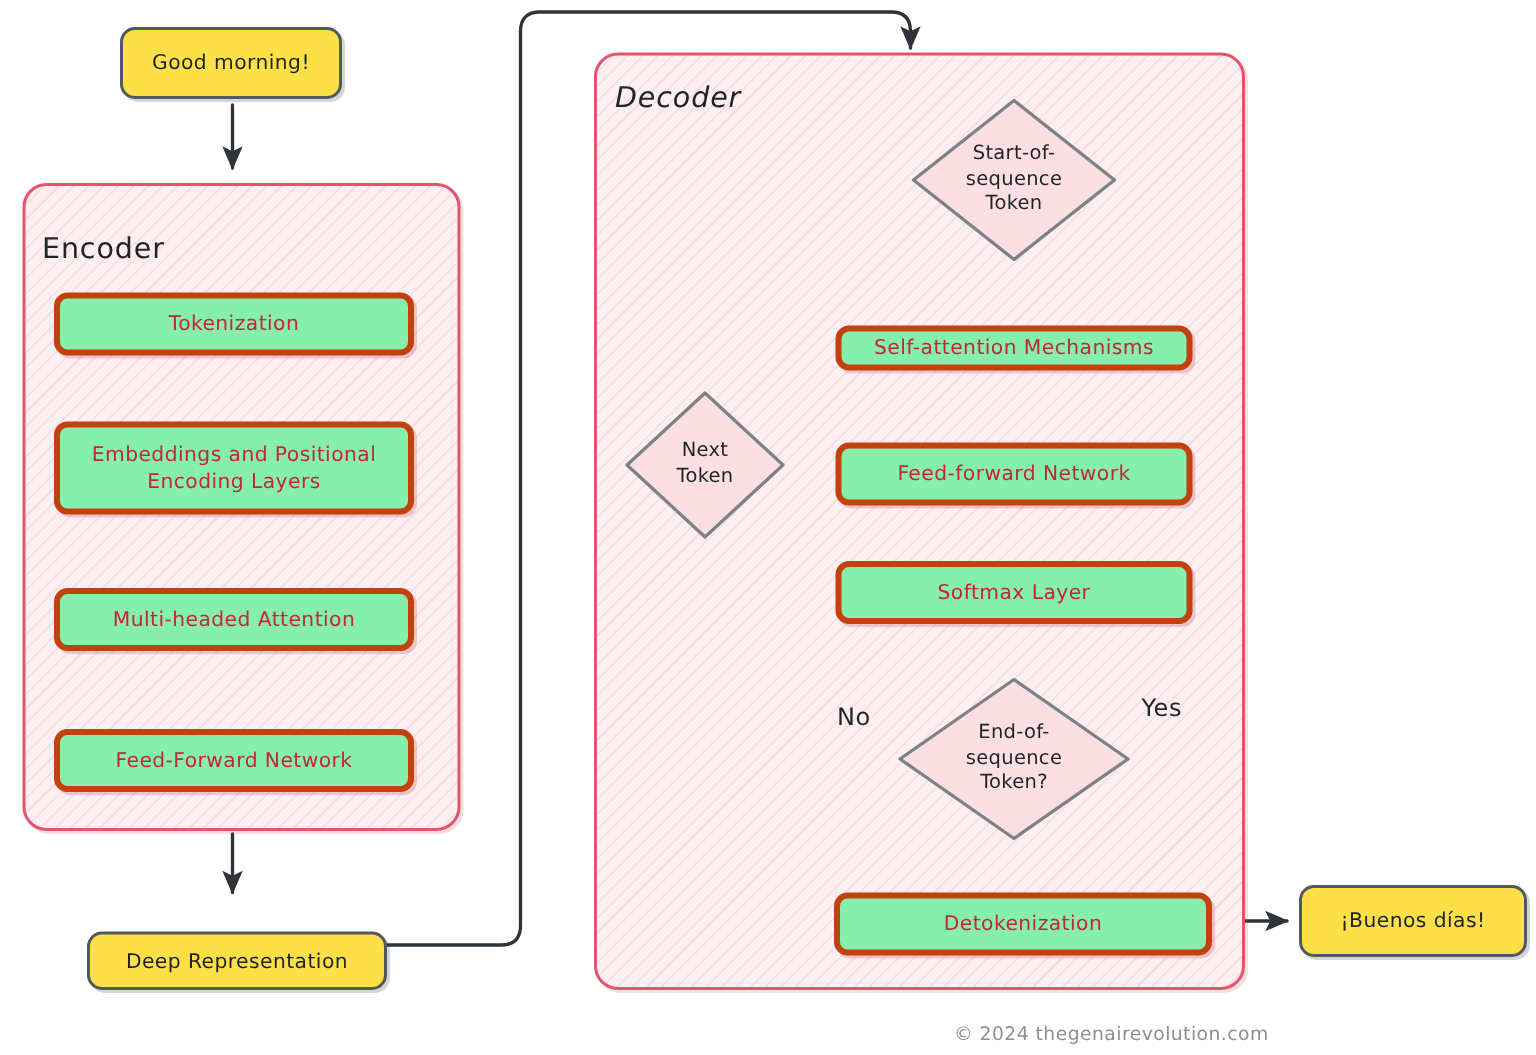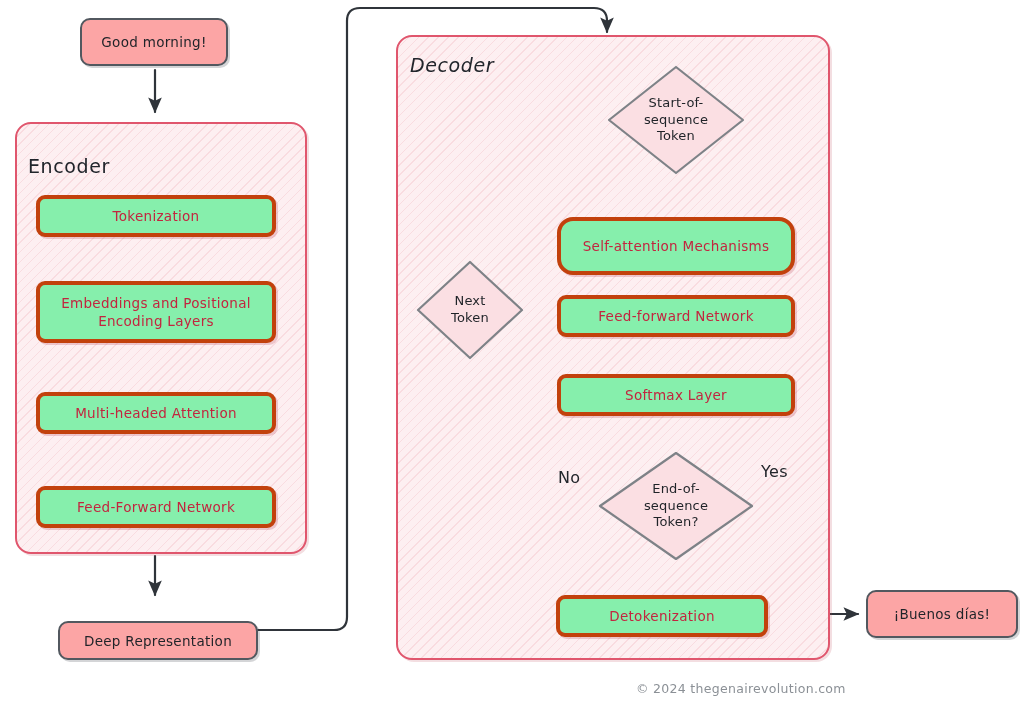--- a/index.html
+++ b/index.html
@@ -69,21 +69,21 @@
     box-shadow: 2px 2px 0 rgba(190,70,90,0.25);
     padding: 2px 8px;
   }
 
   
   .gbox {
     position: absolute;
     box-sizing: border-box;
     border: 2px solid #52585f;
     border-radius: 10px;
-    background: #fca5a5;
+    background: #fde047;
     color: #1f2328;
     display: flex;
     align-items: center;
     justify-content: center;
     text-align: center;
     font-family: "DejaVu Sans", sans-serif;
     font-size: 13.5px;
     letter-spacing: 0.3px;
     box-shadow: 2px 2px 0 rgba(60,65,72,0.22);
     padding: 2px 8px;
@@ -220,21 +220,21 @@
   </div>
 
   <div class="diamond" style="left:415px; top:259px; width:110px; height:102px;">
     <svg width="110" height="102" viewBox="0 0 110 102">
       <polygon points="55,3 107,51 55,99 3,51" fill="#fbdfe3" stroke="#7e8287" stroke-width="2.2" stroke-linejoin="round"></polygon>
     </svg>
     <div class="dlabel" style="white-space:pre-line;">Next
 Token</div>
   </div>
 
-  <div class="pbox" style="left:557px; top:217px; width:238px; height:58px;border-radius:16px;">
+  <div class="pbox" style="left:557px; top:217px; width:238px; height:30px;">
     <span>Self-attention Mechanisms</span>
   </div>
 
   <div class="pbox" style="left:557px; top:295px; width:238px; height:42px;">
     <span>Feed-forward Network</span>
   </div>
 
   <div class="pbox" style="left:557px; top:374px; width:238px; height:42px;">
     <span>Softmax Layer</span>
   </div>
@@ -244,21 +244,21 @@
       <polygon points="79,3 155,56 79,109 3,56" fill="#fbdfe3" stroke="#7e8287" stroke-width="2.2" stroke-linejoin="round"></polygon>
     </svg>
     <div class="dlabel" style="white-space:pre-line;">End-of-
 sequence
 Token?</div>
   </div>
 
   <div class="edge-label" style="left:558px; top:468px;">No</div>
   <div class="edge-label" style="left:761px; top:462px;">Yes</div>
 
-  <div class="pbox" style="left:556px; top:595px; width:212px; height:42px;">
+  <div class="pbox" style="left:556px; top:595px; width:252px; height:42px;">
     <span>Detokenization</span>
   </div>
 
   <div class="gbox" style="left:866px; top:590px; width:152px; height:48px;">
     <span>¡Buenos días!</span>
   </div>
 
   <div class="footer" style="left:636px; top:681px;">© 2024 thegenairevolution.com</div>
 
 </div>

